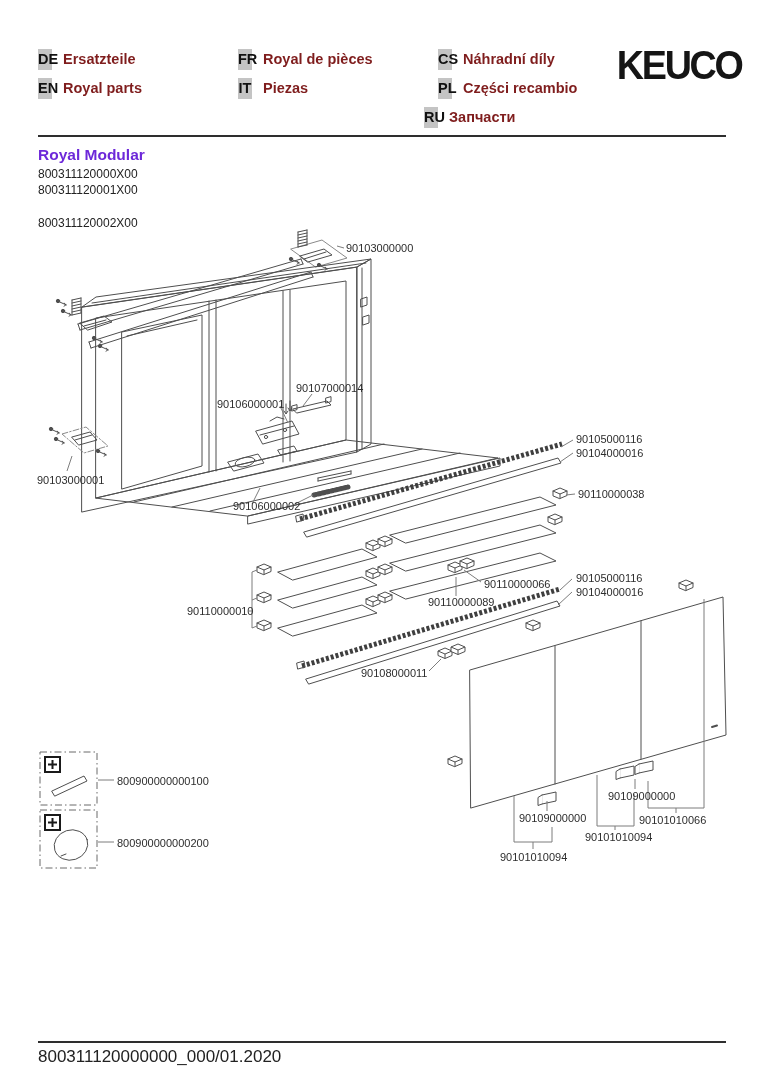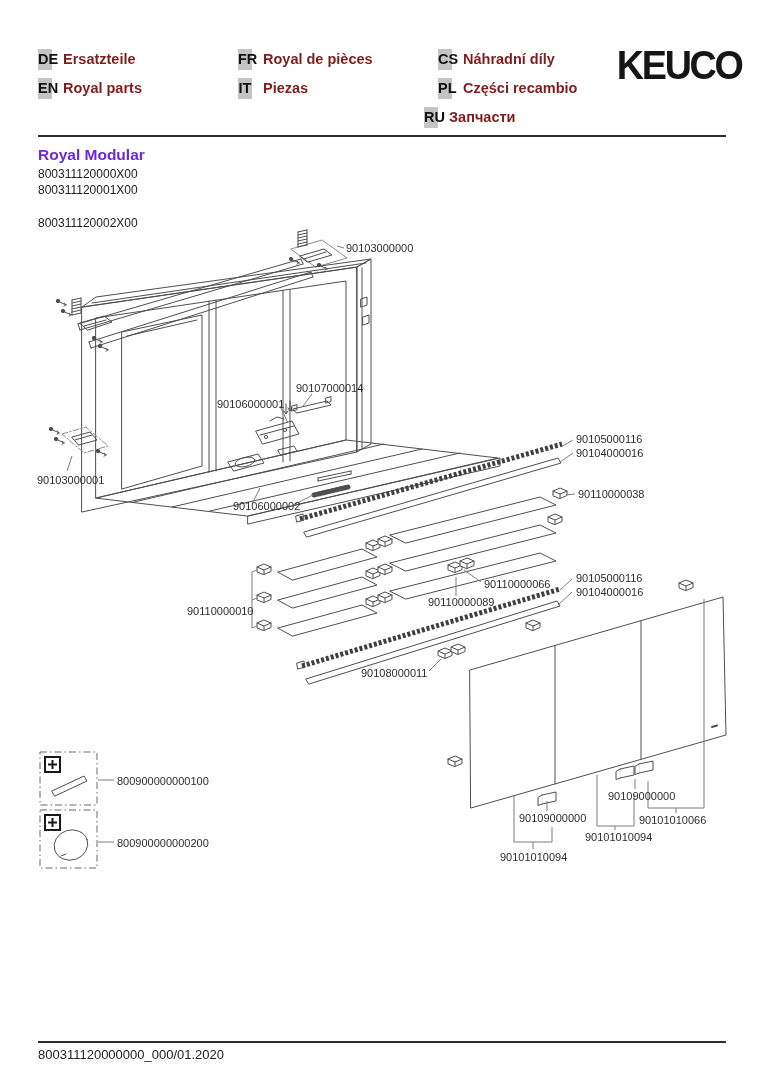--- a/index.html
+++ b/index.html
@@ -16,21 +16,21 @@
   
   #product-name{position:absolute;left:38px;top:146px;font-size:15.5px;font-weight:bold;color:#6d28d9;}
   .product-code{position:absolute;left:38px;font-size:12px;color:#222;}
   
   #diagram{position:absolute;left:0;top:218px;}
   #diagram path, #diagram line, #diagram rect, #diagram ellipse{vector-effect:non-scaling-stroke;}
   .draw{stroke:#4f4f4f;stroke-width:1;fill:none;stroke-linejoin:round;stroke-linecap:round;}
   .leader{stroke:#7d7d7d;stroke-width:1;fill:none;}
   .callout{font-size:11px;fill:#2d2d2d;}
   
-  #footer-text{position:absolute;left:38px;top:1047px;font-size:13px;color:#222;}
+  #footer-text{position:absolute;left:38px;top:1047px;font-size:17px;color:#222;}
 </style>
 </head>
 <body>
 
 <div id="page">
 
   <div class="lang-item" style="left:38px;top:49px"><span class="lang-code">DE</span><span class="lang-label">Ersatzteile</span></div>
   <div class="lang-item" style="left:38px;top:78px"><span class="lang-code">EN</span><span class="lang-label">Royal parts</span></div>
   <div class="lang-item" style="left:238px;top:49px"><span class="lang-code">FR</span><span class="lang-label">Royal de pièces</span></div>
   <div class="lang-item" style="left:238px;top:78px"><span class="lang-code">IT</span><span class="lang-label">Piezas</span></div>

